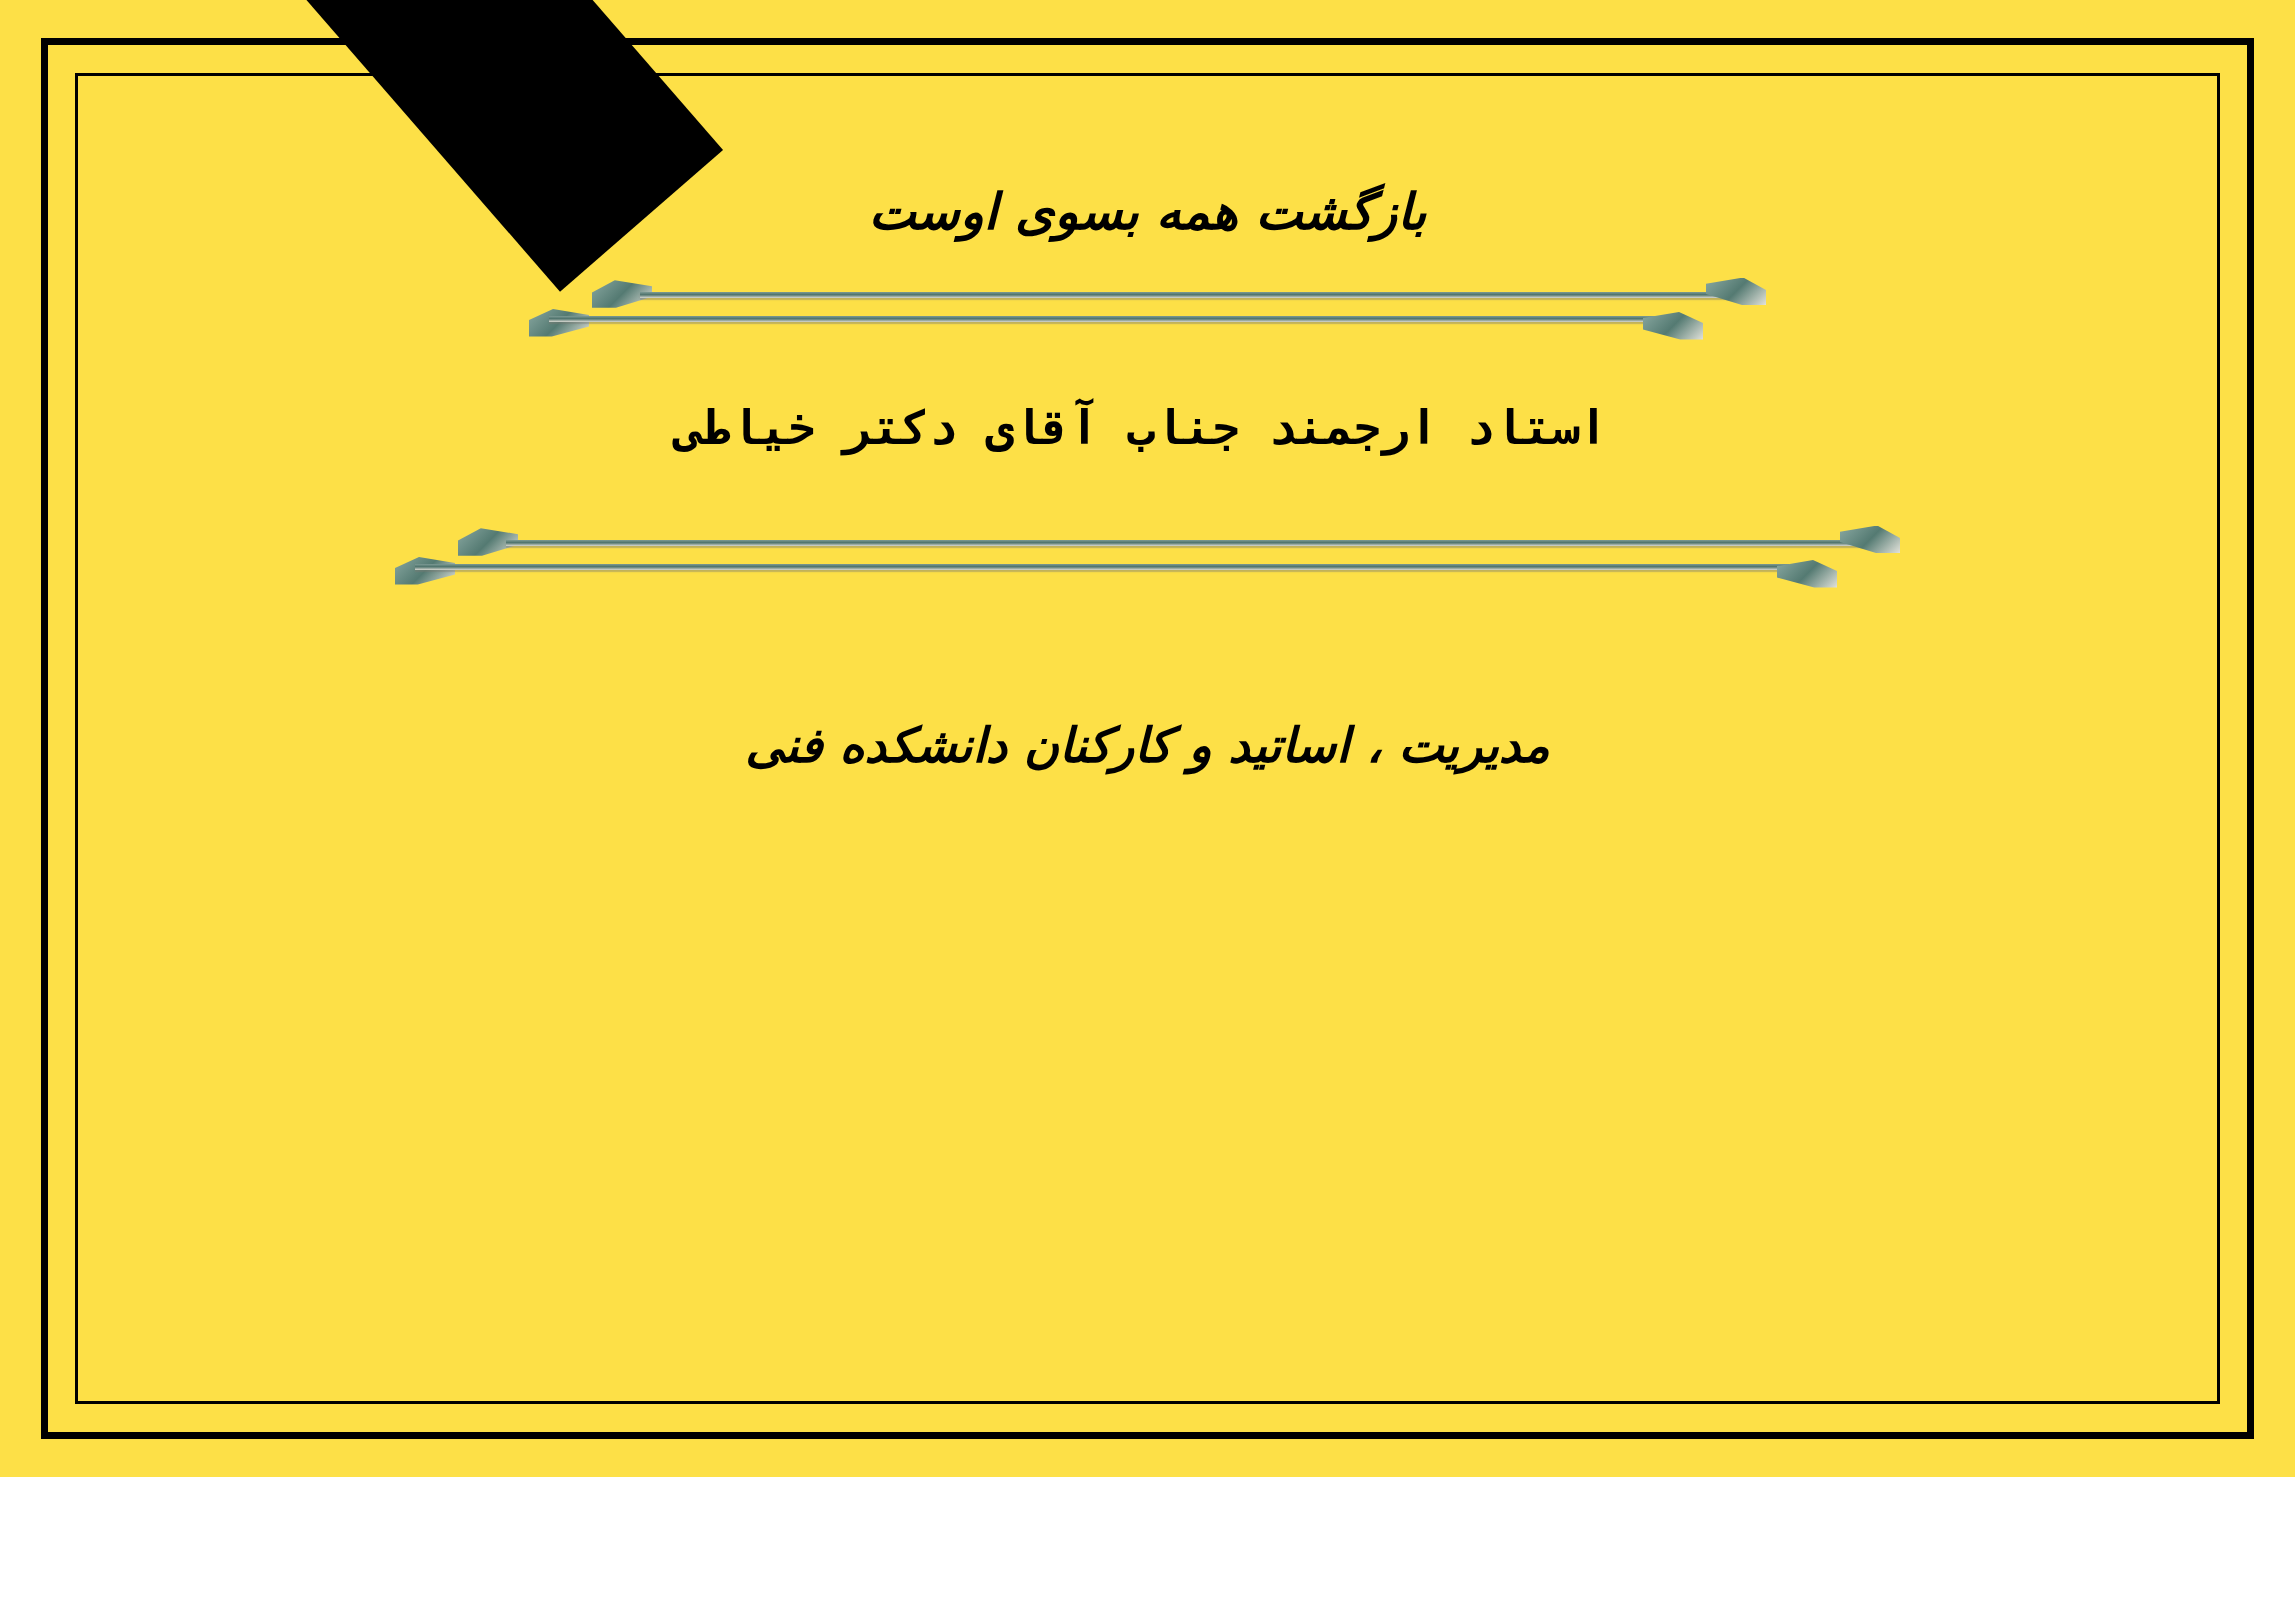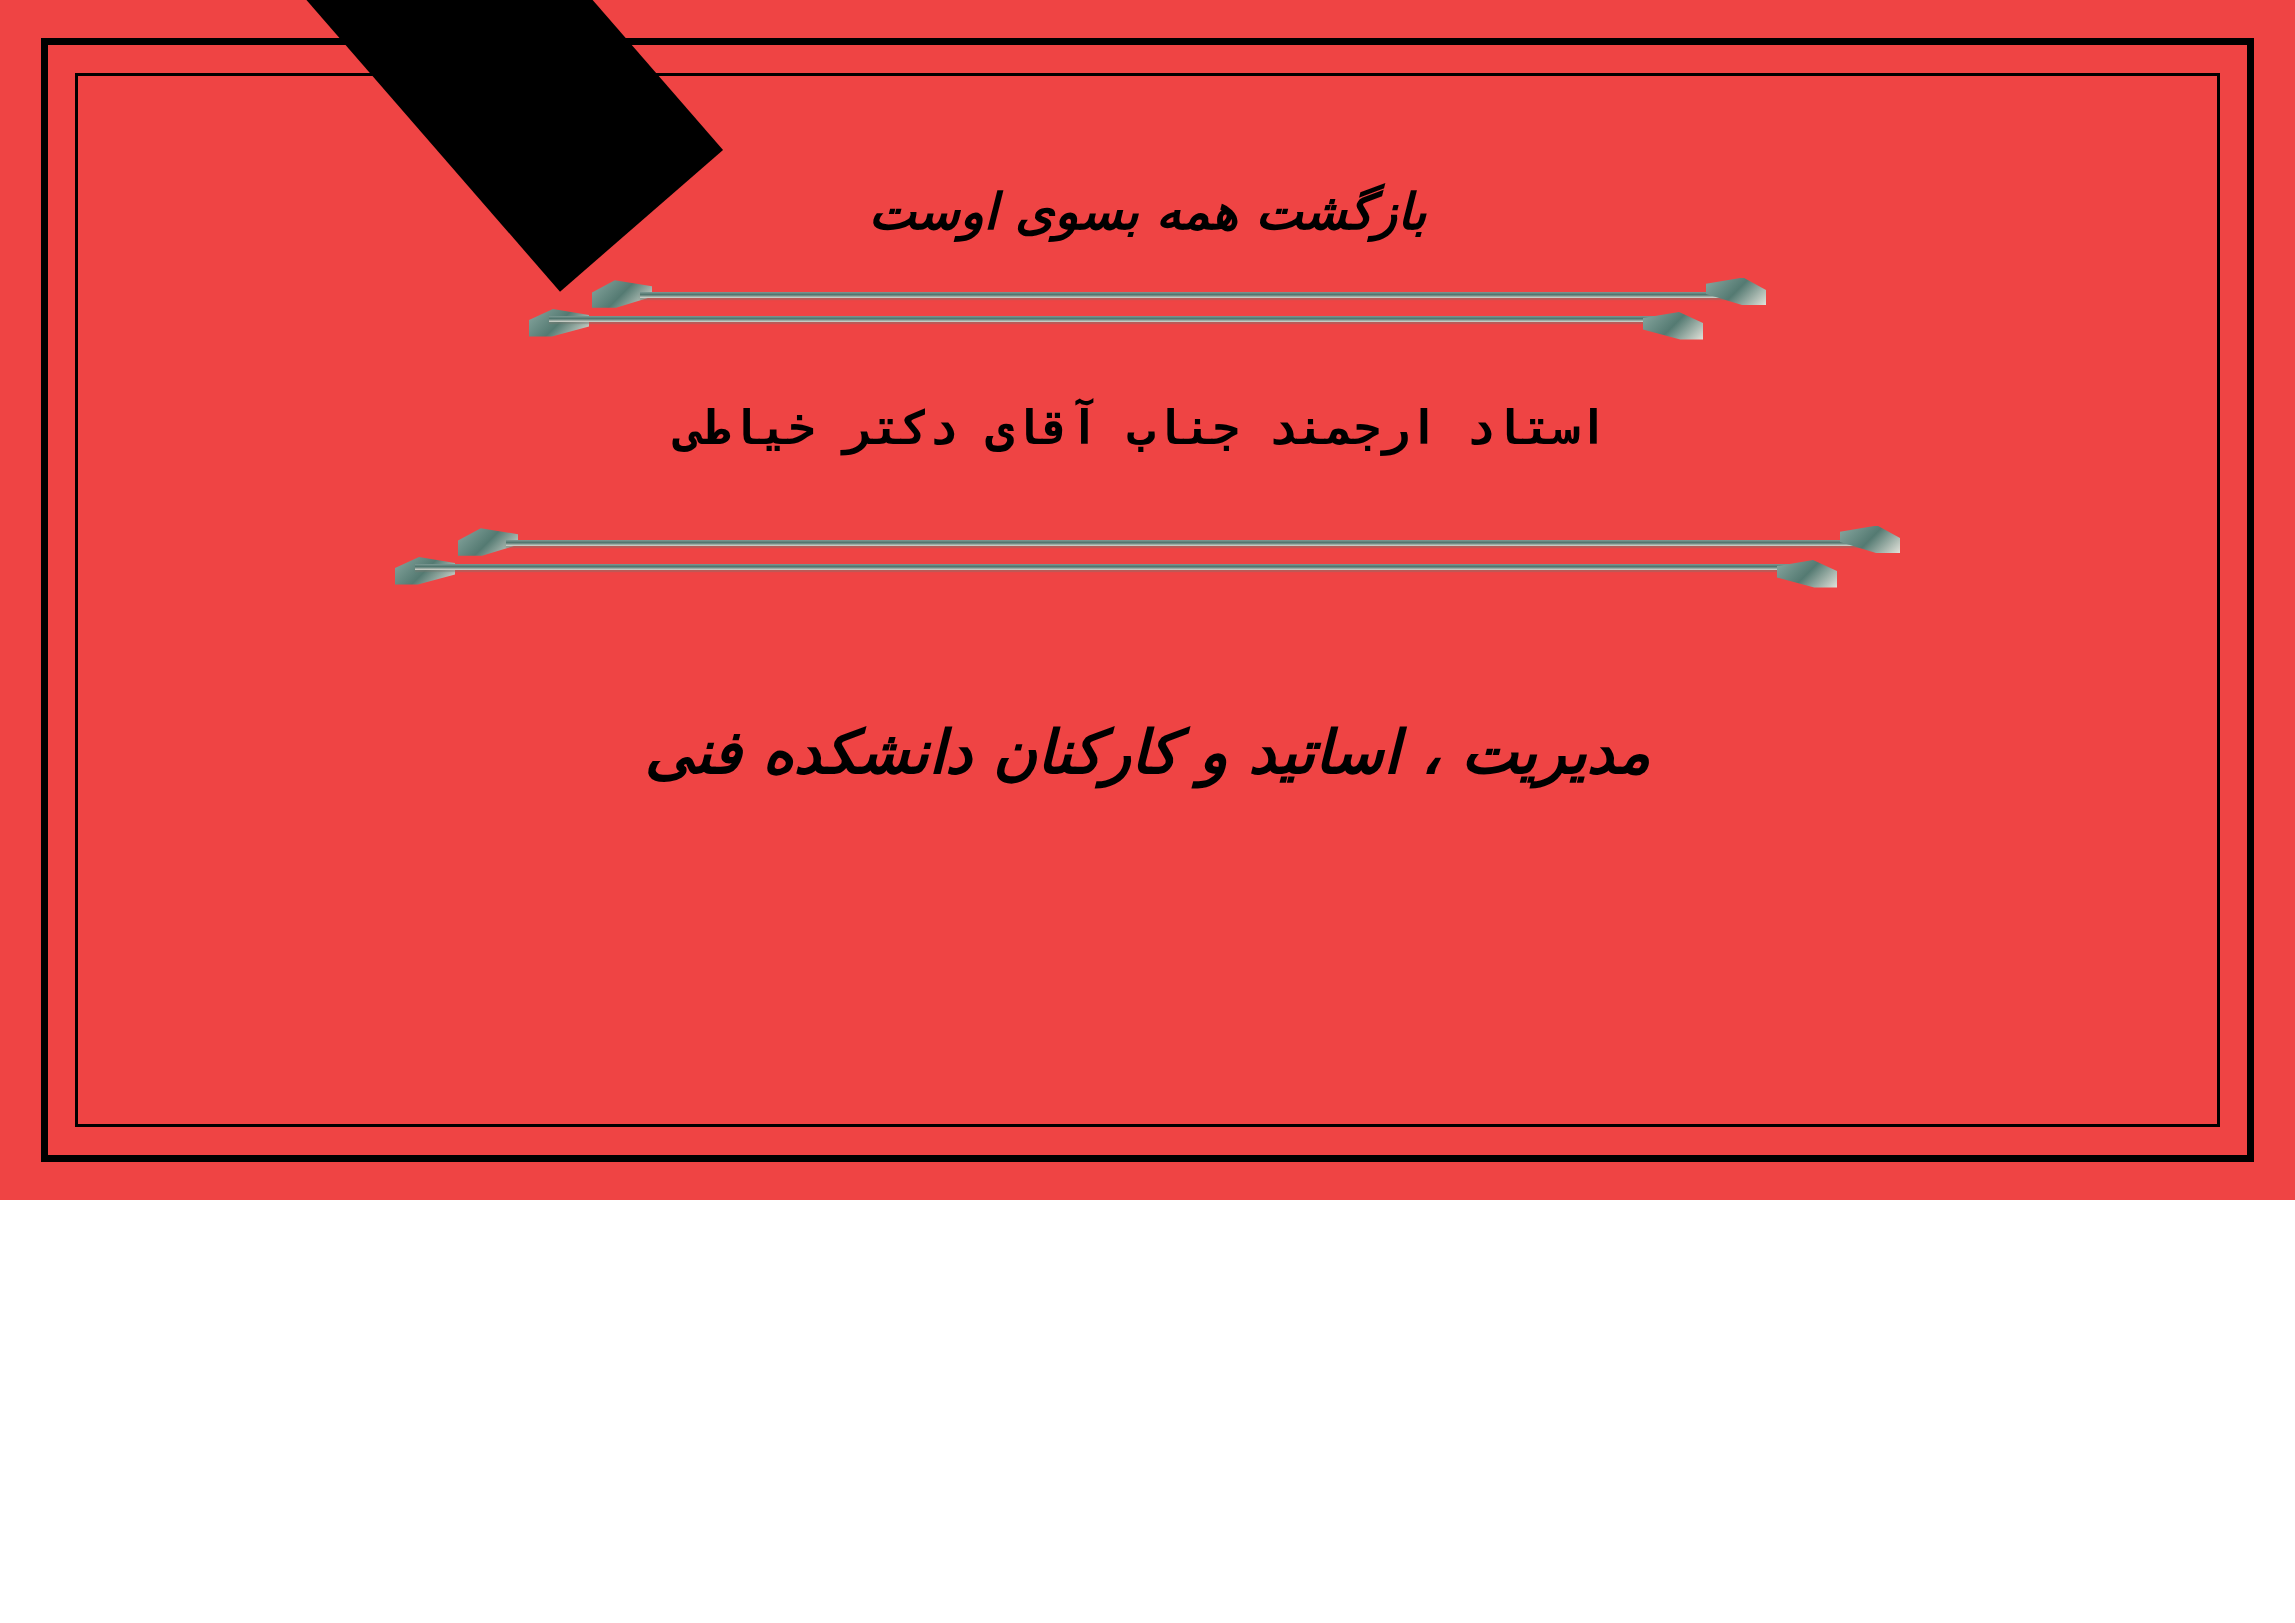--- a/index.html
+++ b/index.html
@@ -7,22 +7,22 @@
     padding: 0;
     background: #ffffff;
   }
   body {
     font-family: "DejaVu Sans", sans-serif;
   }
 
   .page {
     position: relative;
     width: 2295px;
-    height: 1200px;
-    background: #ef4444;
+    height: 1477px;
+    background: #fde047;
     overflow: hidden;
   }
 
   
   .mourning-ribbon {
     position: absolute;
     left: -497px;
     top: -406px;
     width: 1375px;
     height: 216px;
@@ -129,21 +129,21 @@
     color: #000000;
     padding: 0 26px;
   }
 
   .signature {
     margin-top: 115px;
     text-align: center;
     font-family: "DejaVu Sans", sans-serif;
     font-weight: bold;
     font-style: italic;
-    font-size: 60px;
+    font-size: 48px;
     color: #000000;
     direction: rtl;
   }
 </style>
 </head>
 <body>
 
 <div class="page">
 
   <div class="frame-outer"></div>

